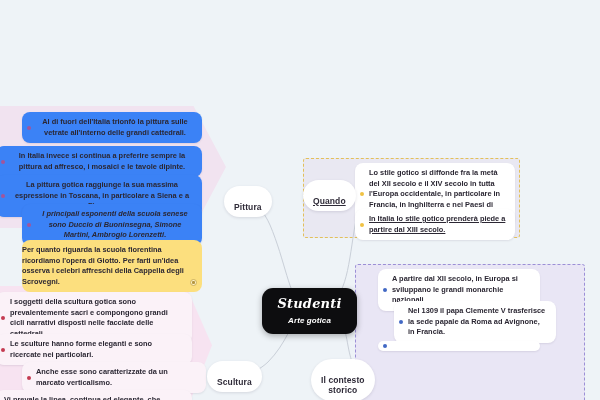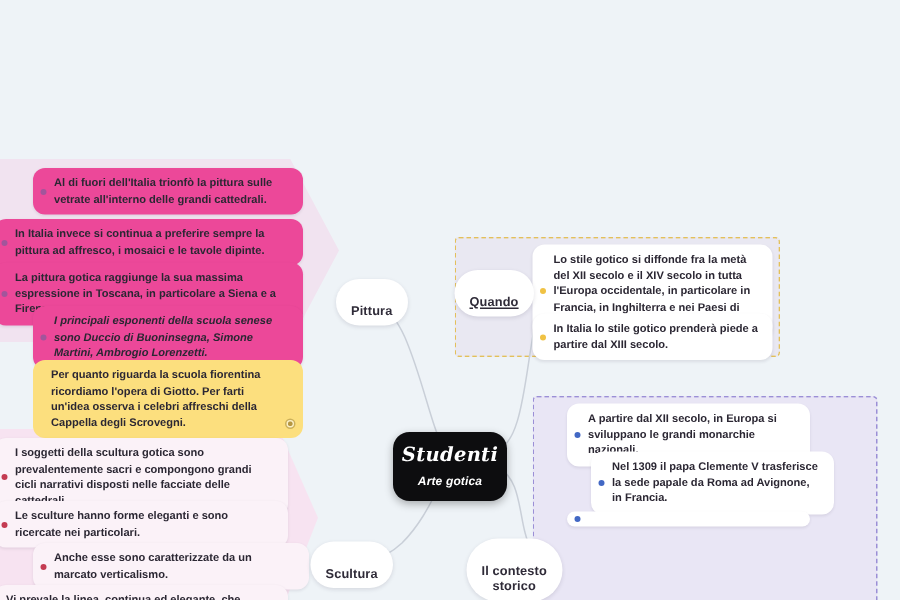--- a/index.html
+++ b/index.html
@@ -86,21 +86,21 @@
     border-radius: 8px;
     box-shadow: 0 1px 2px rgba(45,35,65,.10);
     box-sizing: border-box;
     color: #2b2733;
     font-size: 7.4px;
     font-weight: 600;
     line-height: 1.42;
     padding: 5px 8px 5px 14px;
   }
   .card.soft-pink   { background: #fbf2f8; }
-  .card.soft-lilac  { background: #ec4899; }
+  .card.soft-lilac  { background: #3b82f6; text-align: center; }
   .card.highlight   { background: #fcdf7e; box-shadow: none; }
 
   .bullet {
     position: absolute;
     left: 5px;
     width: 4px;
     height: 4px;
     border-radius: 50%;
     top: 50%;
     transform: translateY(-50%);
@@ -130,21 +130,21 @@
     width: 2.2px; height: 2.2px;
     border-radius: 50%;
     background: #b59641;
   }
 
   
   #center-node {
     position: absolute;
     left: 262px;
     top: 288px;
-    width: 76px;
+    width: 95px;
     height: 46px;
     background: #0d0d0f;
     border-radius: 11px;
     box-shadow: 0 2px 6px rgba(0,0,0,.30);
     z-index: 9;
     display: flex;
     flex-direction: column;
     align-items: center;
     justify-content: center;
     gap: 7px;
@@ -202,21 +202,21 @@
   <div class="card soft-lilac" style="left:-4px; top:175px; width:206px;">
     <span class="bullet purple"></span>
     <span class="card-text">La pittura gotica raggiunge la sua massima espressione in Toscana, in particolare a Siena e a Firenze.</span>
   </div>
 
   <div class="card soft-lilac" style="left:22px; top:204px; width:180px;font-style:italic;">
     <span class="bullet purple"></span>
     <span class="card-text">I principali esponenti della scuola senese sono Duccio di Buoninsegna, Simone Martini, Ambrogio Lorenzetti.</span>
   </div>
 
-  <div class="card highlight" style="left:22px; top:240px; width:180px; padding-left:12px; padding-right:14px;">
+  <div class="card highlight" style="left:22px; top:240px; width:180px; padding-left:0; padding-right:14px;">
     <span class="card-text">Per quanto riguarda la scuola fiorentina ricordiamo l'opera di Giotto. Per farti un'idea osserva i celebri affreschi della Cappella degli Scrovegni.</span>
     <span class="link-badge"></span>
   </div>
 
   <div class="branch-pill" style="left:224px; top:186px;">
     <span>Pittura</span>
   </div>
 
   <div class="card soft-pink" style="left:-4px; top:292px; width:196px;">
     <span class="bullet crimson"></span>
@@ -239,21 +239,21 @@
 
   <div class="branch-pill" style="left:207px; top:361px;">
     <span>Scultura</span>
   </div>
 
   <div class="card" style="left:355px; top:163px; width:160px;">
     <span class="bullet gold"></span>
     <span class="card-text">Lo stile gotico si diffonde fra la metà del XII secolo e il XIV secolo in tutta l'Europa occidentale, in particolare in Francia, in Inghilterra e nei Paesi di lingua tedesca.</span>
   </div>
 
-  <div class="card" style="left:355px; top:209px; width:160px;">
+  <div class="card" style="left:355px; top:209px; width:160px;text-decoration:underline;">
     <span class="bullet gold"></span>
     <span class="card-text">In Italia lo stile gotico prenderà piede a partire dal XIII secolo.</span>
   </div>
 
   <div class="branch-pill" style="left:303px; top:180px;text-decoration:underline;">
     <span>Quando</span>
   </div>
 
   <div class="card" style="left:378px; top:269px; width:162px;">
     <span class="bullet blue"></span>

